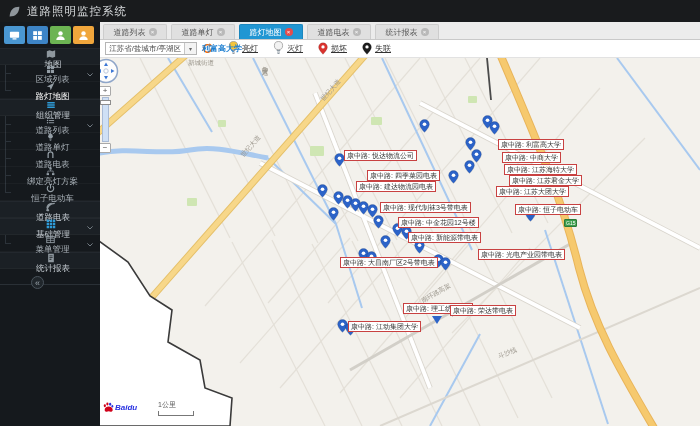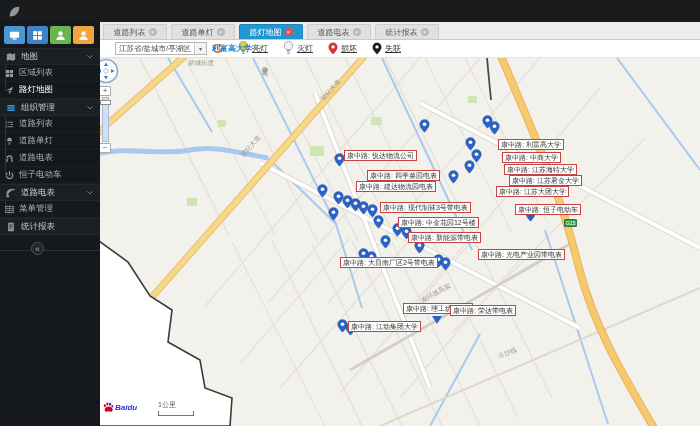--- a/index.html
+++ b/index.html
@@ -9,21 +9,21 @@
   .titlebar{position:absolute;left:0;top:0;width:700px;height:22px;background:#191b1d;
             display:flex;align-items:center;gap:6px;padding-left:8px;box-sizing:border-box;}
   .titlebar .logo{width:13px;height:13px;color:#8f969c;display:flex;}
   .titlebar .title{color:#d9dcde;font-size:11.5px;letter-spacing:1px;}
   
   .sidebar{position:absolute;left:0;top:22px;width:100px;bottom:0;background:#15191d;}
   .quick{display:flex;gap:2px;padding:4px 4px 4px 4px;}
   .qbtn{width:21px;height:18px;border-radius:2px;display:flex;align-items:center;justify-content:center;color:#fff;}
   .qbtn svg{display:block;}
   .mrow{height:17px;display:flex;align-items:center;font-size:8.5px;color:#a9b1b8;
-        padding-left:6px;box-sizing:border-box;border-bottom:1px solid rgba(255,255,255,0.03);cursor:default;}
+        padding-left:6px;box-sizing:border-box;border-bottom:1px solid rgba(255,255,255,0.03);cursor:default;flex-direction:column;}
   .mrow.section{background:#1b2025;color:#c7ced4;border-top:1px solid #23282e;}
   .mrow .micon{width:10px;height:10px;margin-right:5px;display:flex;color:#8e979e;flex:none;}
   .mrow .chev{margin-left:auto;margin-right:6px;width:8px;height:8px;color:#78828a;display:flex;}
   .subitems{position:relative;}
   .subitems::before{content:"";position:absolute;left:5px;top:0;bottom:8px;width:1px;background:#2c333a;}
   .mrow.item{padding-left:5px;position:relative;}
   .mrow.item::before{content:"";position:absolute;left:5px;top:50%;width:6px;height:1px;background:#2c333a;}
   .mrow.item .micon{width:9px;height:9px;color:#939da5;}
   .mrow.item.active{color:#fff;}
   .collapse-row{position:relative;height:22px;margin-top:4px;}
@@ -36,21 +36,21 @@
           border-bottom:1px solid #c9c9c9;display:flex;align-items:flex-end;padding-left:3px;gap:4px;box-sizing:border-box;}
   .tab{height:15px;width:64px;display:flex;align-items:center;justify-content:center;gap:3px;
        font-size:8px;color:#555;background:#e0e0e0;border:1px solid #cdcdcd;border-bottom:none;
        border-radius:2px 2px 0 0;box-sizing:border-box;cursor:default;}
   .tab.active{background:#2096d3;border-color:#1b86bd;color:#fff;}
   .tclose{width:8px;height:8px;border-radius:50%;background:#b9b9b9;color:#fff;font-size:6px;
           line-height:8px;text-align:center;flex:none;}
   .tab.active .tclose{background:#e64c4c;}
   
   .toolbar{position:absolute;left:100px;top:40px;right:0;height:18px;background:#fff;
-           border-bottom:1px solid #e2e2e2;display:flex;align-items:center;padding-left:15px;box-sizing:border-box;}
+           border-bottom:1px solid #e2e2e2;display:flex;align-items:center;padding-left:5px;box-sizing:border-box;text-align:right;}
   .select{width:92px;height:13px;border:1px solid #b5b5b5;background:#fff;display:flex;align-items:center;box-sizing:border-box;}
   .selval{flex:1;font-size:7.5px;color:#444;padding:0 3px;white-space:nowrap;overflow:hidden;}
   .caret{width:11px;height:100%;border-left:1px solid #c5c5c5;background:#f3f3f3;font-size:6px;color:#666;
          display:flex;align-items:center;justify-content:center;}
   .refresh{display:flex;align-items:center;gap:2px;margin-left:5px;}
   .refresh .ricon{width:11px;height:11px;color:#f26c0d;display:flex;}
   .refresh .rlabel{font-size:8px;font-weight:bold;color:#1e7fd0;}
   .legend{display:flex;align-items:center;}
   .lg{display:flex;align-items:center;gap:3px;margin-left:15px;}
   .lg .lgi{display:flex;}
@@ -85,20 +85,21 @@
 <body>
 
 <div class="app">
 
   <header class="titlebar">
     <span class="logo">
         <svg width="13" height="13" viewBox="0 0 12 12" fill="currentColor">
           <path d="M10.5 1.5C5 1.5 1.8 4.5 1.5 10.5 7 10.5 10.2 7.5 10.5 1.5z"></path>
         </svg>
       </span>
+    <span class="title">道路照明监控系统</span>
   </header>
 
   <aside class="sidebar">
     <div class="quick" id="quickButtons">
         <div class="qbtn" style="background: rgb(74, 151, 210);">
           <span>
             <svg width="11" height="11" viewBox="0 0 12 12" fill="currentColor">
               <rect x="1" y="1.8" width="10" height="6.6" rx="0.8"></rect>
               <rect x="3.8" y="9" width="4.4" height="1.4" rx="0.4"></rect>
             </svg>
@@ -209,35 +210,67 @@
             <span class="micon">
               <svg width="9" height="9" viewBox="0 0 12 12" fill="currentColor">
                 <path d="M2 10.5V5.6a4 4 0 0 1 8 0v4.9H8.3V5.6a2.3 2.3 0 0 0-4.6 0v4.9z"></path>
               </svg>
             </span>
             <span>道路电表</span>
           </div>
           <div class="mrow item">
             <span class="micon">
               <svg width="9" height="9" viewBox="0 0 12 12" fill="currentColor">
+                <rect x="4.4" y="0.8" width="3.2" height="2.6"></rect>
+                <rect x="0.8" y="8.2" width="3.2" height="2.6"></rect>
+                <rect x="8" y="8.2" width="3.2" height="2.6"></rect>
+                <path d="M6 3.4v2M2.4 8.2V5.4h7.2v2.8" fill="none" stroke="currentColor" stroke-width="0.9"></path>
+              </svg>
+            </span>
+            <span>绑定亮灯方案</span>
+          </div>
+          <div class="mrow item">
+            <span class="micon">
+              <svg width="9" height="9" viewBox="0 0 12 12" fill="currentColor">
                 <path d="M6 0.8v4.4" stroke="currentColor" stroke-width="1.5" fill="none" stroke-linecap="round"></path>
                 <path d="M3.2 2.6a4.3 4.3 0 1 0 5.6 0" fill="none" stroke="currentColor" stroke-width="1.5"></path>
               </svg>
             </span>
             <span>恒子电动车</span>
           </div>
         </div>
         <div class="mrow section">
           <span class="micon">
             <svg width="10" height="10" viewBox="0 0 12 12" fill="currentColor">
               <path d="M1.2 10.8A9.3 9.3 0 0 1 10.5 1.5M1.2 7.2A5.7 5.7 0 0 1 6.9 1.5" fill="none" stroke="currentColor" stroke-width="1.5"></path>
               <circle cx="2.3" cy="9.8" r="1.4"></circle>
             </svg>
           </span>
           <span>道路电表</span>
+          <span class="chev">
+            <svg width="8" height="8" viewBox="0 0 12 12" fill="currentColor">
+              <path d="M2.5 4 6 7.5 9.5 4" fill="none" stroke="currentColor" stroke-width="1.4" stroke-linecap="round"></path>
+            </svg>
+          </span>
+        </div>
+        <div class="mrow section">
+          <span class="micon" style="color: rgb(47, 155, 216);">
+            <svg width="10" height="10" viewBox="0 0 12 12" fill="currentColor">
+              <rect x="0.8" y="0.8" width="2.9" height="2.9"></rect>
+              <rect x="4.5" y="0.8" width="2.9" height="2.9"></rect>
+              <rect x="8.2" y="0.8" width="2.9" height="2.9"></rect>
+              <rect x="0.8" y="4.5" width="2.9" height="2.9"></rect>
+              <rect x="4.5" y="4.5" width="2.9" height="2.9"></rect>
+              <rect x="8.2" y="4.5" width="2.9" height="2.9"></rect>
+              <rect x="0.8" y="8.2" width="2.9" height="2.9"></rect>
+              <rect x="4.5" y="8.2" width="2.9" height="2.9"></rect>
+              <rect x="8.2" y="8.2" width="2.9" height="2.9"></rect>
+            </svg>
+          </span>
+          <span>基础管理</span>
           <span class="chev">
             <svg width="8" height="8" viewBox="0 0 12 12" fill="currentColor">
               <path d="M2.5 4 6 7.5 9.5 4" fill="none" stroke="currentColor" stroke-width="1.4" stroke-linecap="round"></path>
             </svg>
           </span>
         </div>
         <div class="subitems">
           <div class="mrow item">
             <span class="micon">
               <svg width="9" height="9" viewBox="0 0 12 12" fill="currentColor">

